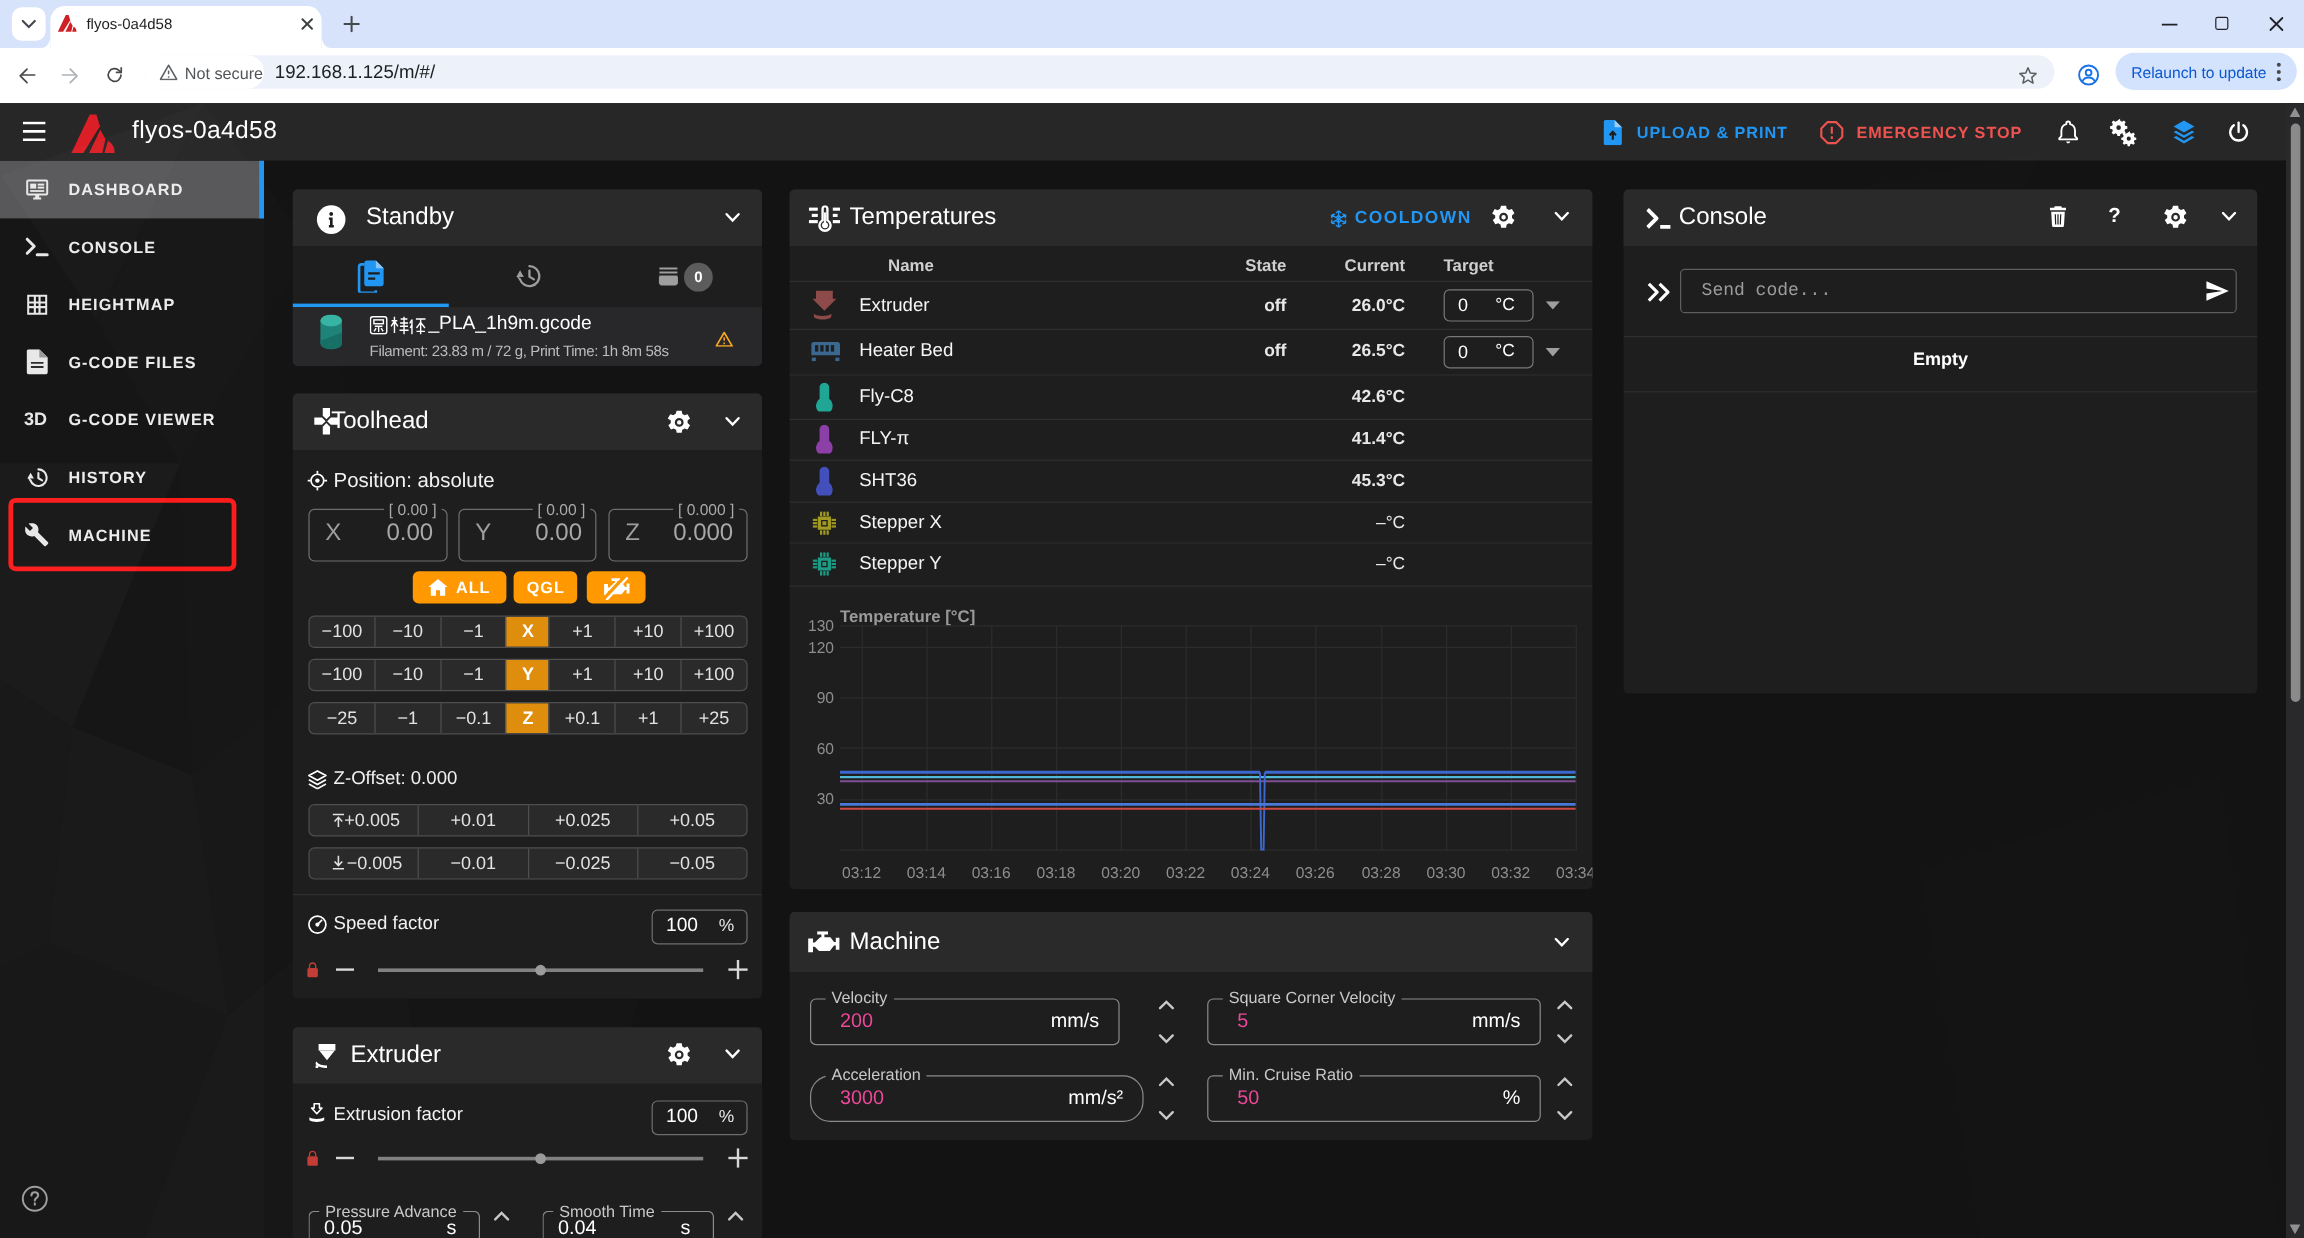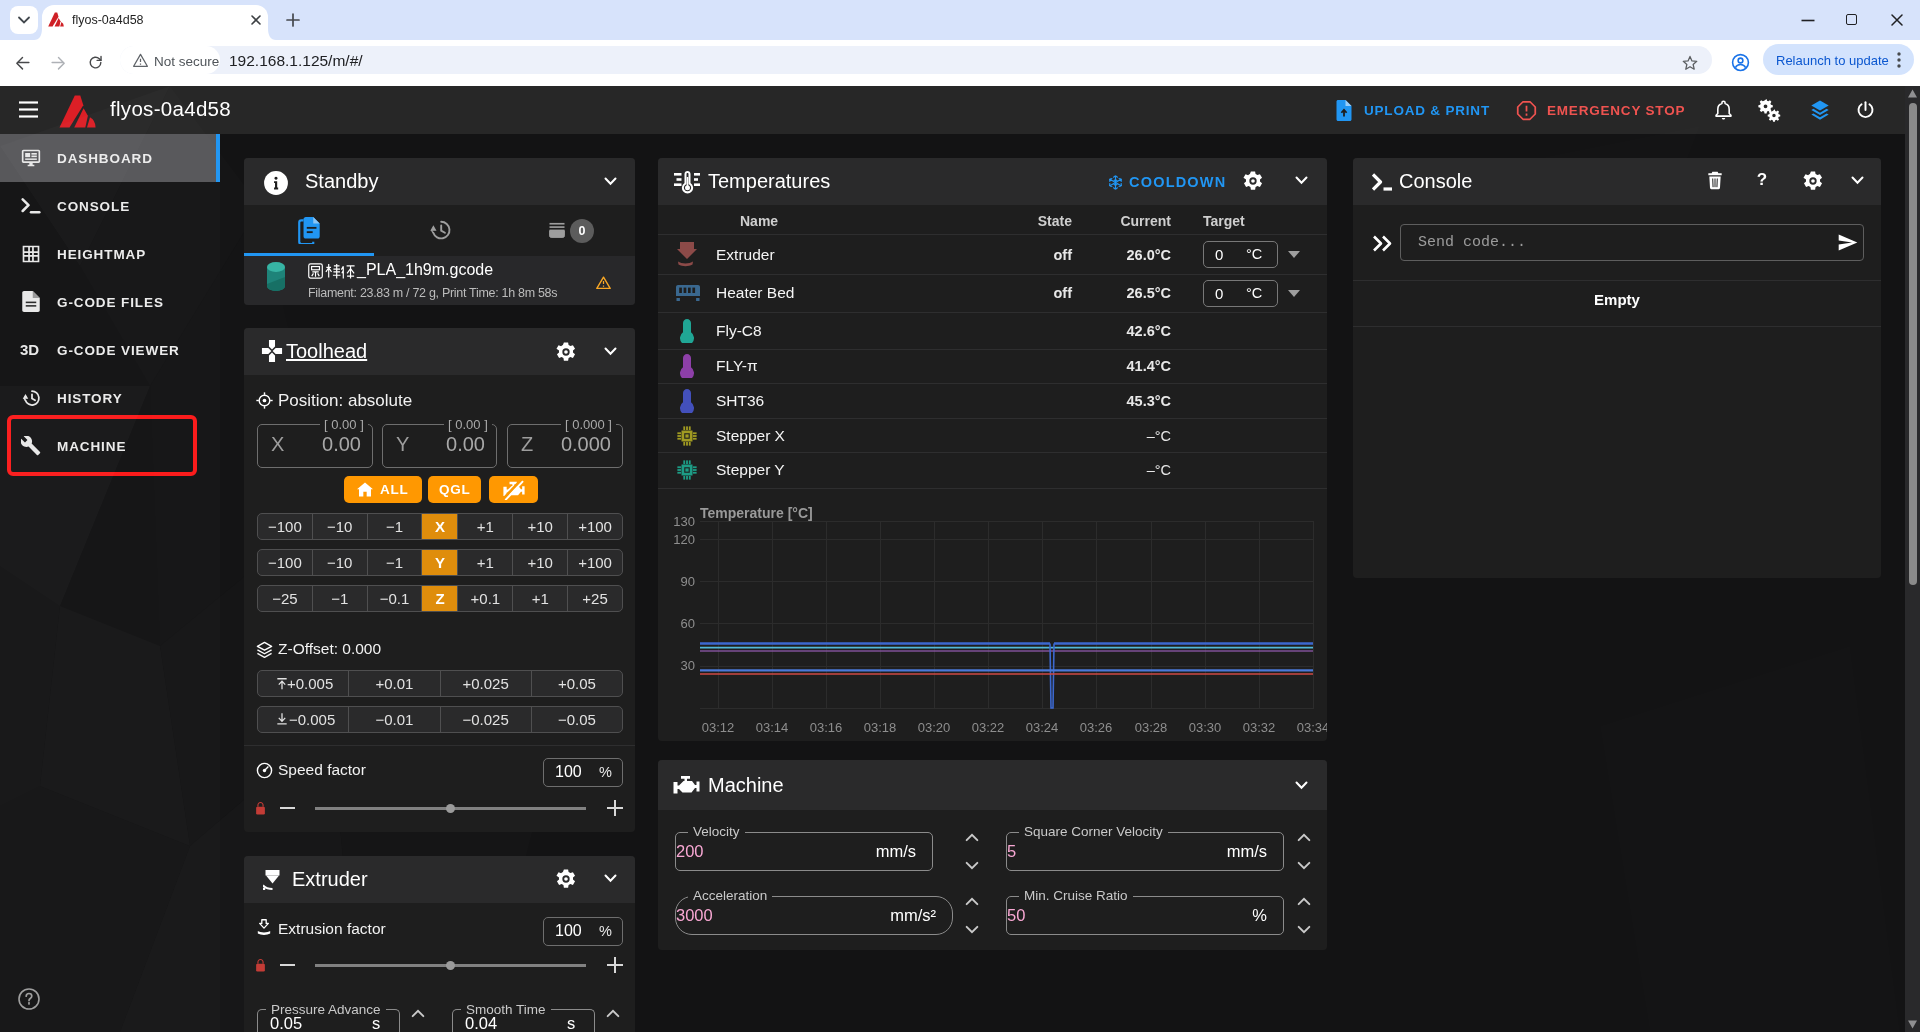--- a/index.html
+++ b/index.html
@@ -27,21 +27,21 @@
   .axv { font-size:20px; color:#a8a8a8; text-align:right; }
   .obtn { background:#ff9801; border-radius:5px; }
   .jogrow { position:absolute; left:13px; width:366px; height:27px; display:flex; border:1px solid #4f4f50; border-radius:5px; overflow:hidden; background:#2a2a2b; }
   .jc { flex:1 1 0; border-left:1px solid #4f4f50; color:#e2e2e2; font-size:15px; font-weight:500; text-align:center; line-height:26px; }
   .jc:first-child { border-left:none; }
   .jax { flex:0 0 36px; background:#df8d0c; color:#fff; font-weight:bold; }
   .zrow { position:absolute; left:13px; width:366px; height:27px; display:flex; border:1px solid #4f4f50; border-radius:5px; overflow:hidden; background:#2a2a2b; }
   .srow15 { font-size:15.5px; color:#f2f2f2; }
   .mfield { position:absolute; border:1px solid #8b8b8b; border-radius:5px; height:39px; }
   .mleg { position:absolute; top:-9.5px; left:12px; font-size:13.5px; color:#c9c9c9; background:#1e1e1e; padding:0 5px; font-weight:500; }
-  .mval { position:absolute; left:0; top:9px; font-size:16.5px; color:#f9a8d4; }
+  .mval { position:absolute; left:24px; top:9px; font-size:16.5px; color:#ec4899; }
   .munit { position:absolute; right:16px; top:9px; font-size:16.5px; font-weight:500; color:#fff; }
   .chev { position:absolute; width:16px; height:11px; }
   .trow { position:absolute; left:0; width:669px; }
   .tname { position:absolute; left:58px; top:50%; transform:translateY(-50%); font-size:15.5px; color:#f5f5f5; }
   .tstate { position:absolute; width:80px; right:255px; top:50%; transform:translateY(-50%); font-size:14.5px; font-weight:bold; color:#e8e8e8; text-align:right; }
   .tcur { position:absolute; width:90px; right:156px; top:50%; transform:translateY(-50%); font-size:14.5px; font-weight:bold; color:#e8e8e8; text-align:right; }
   .ticon { position:absolute; left:18px; top:50%; transform:translateY(-50%); }
 </style>
 </head>
 <body>
@@ -335,21 +335,21 @@
   <div class="card" style="left:244px;top:328px;width:391px;height:504px;">
     <div class="chd"></div>
     <svg class="abs" style="left:17px;top:11px;" width="22" height="24" viewBox="0 0 24 26">
         <g fill="#fff">
           <path d="M8.7 1 H15.3 V8 L12 11.3 L8.7 8 Z"></path>
           <path d="M8.7 25 H15.3 V18 L12 14.7 L8.7 18 Z"></path>
           <path d="M1 9.7 H8 L11.3 13 L8 16.3 H1 Z"></path>
           <path d="M23 9.7 H16 L12.7 13 L16 16.3 H23 Z"></path>
         </g>
       </svg>
-    <div class="ctitle" style="left:42px;text-decoration:underline;">Toolhead</div>
+    <div class="ctitle" style="left:32px;">Toolhead</div>
     <svg class="abs" style="left:311px;top:13px;" width="22" height="22" viewBox="0 0 24 24">
         <path d="M12 8 a4 4 0 1 0 0 8 a4 4 0 0 0 0 -8 Z M12 10 a2 2 0 1 1 0 4 a2 2 0 0 1 0 -4 Z M9.7 1.5 h4.6 l0.5 2.9 a8 8 0 0 1 2 1.15 l2.75 -1.05 l2.3 4 l-2.25 1.85 a8 8 0 0 1 0 2.3 l2.25 1.85 l-2.3 4 l-2.75 -1.05 a8 8 0 0 1 -2 1.15 l-0.5 2.9 h-4.6 l-0.5 -2.9 a8 8 0 0 1 -2 -1.15 l-2.75 1.05 l-2.3 -4 l2.25 -1.85 a8 8 0 0 1 0 -2.3 L1.6 8.55 l2.3 -4 l2.75 1.05 a8 8 0 0 1 2 -1.15 Z" fill="#fff" fill-rule="evenodd"></path>
       </svg>
     <svg class="abs" style="left:360px;top:19px;" width="13" height="9" viewBox="0 0 13 9">
         <path d="M1.5 1.5 L6.5 6.8 L11.5 1.5" stroke="#fff" stroke-width="2" fill="none" stroke-linecap="round"></path>
       </svg>
 
     <svg class="abs" style="left:12px;top:64px;" width="17" height="17" viewBox="0 0 24 24">
         <circle cx="12" cy="12" r="7.5" stroke="#fff" stroke-width="2" fill="none"></circle>
         <circle cx="12" cy="12" r="2.6" fill="#fff"></circle>

